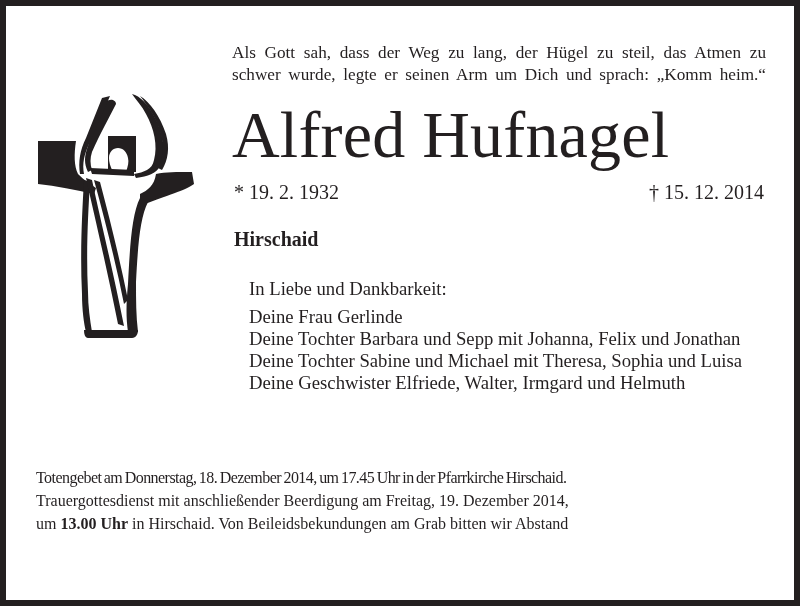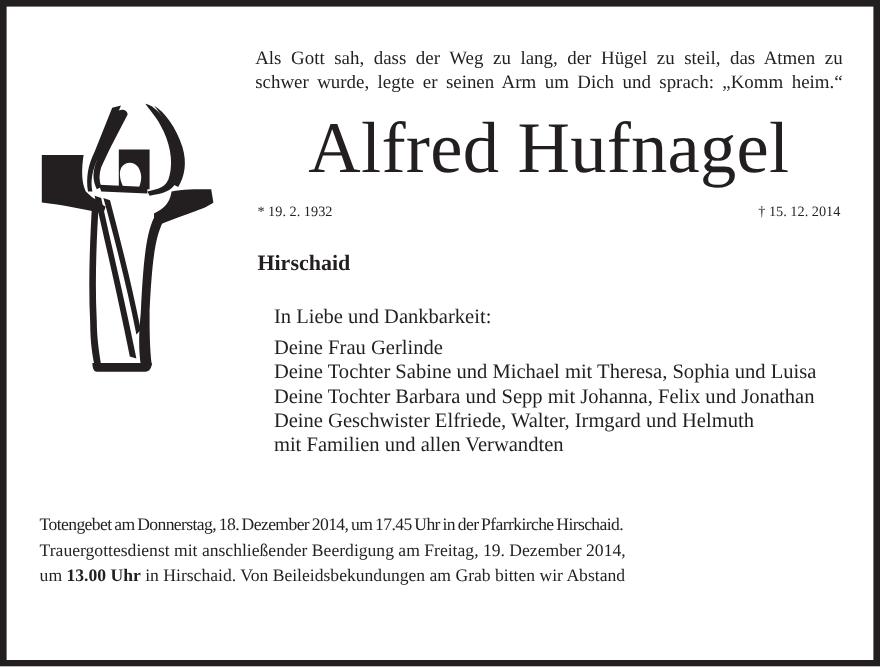--- a/index.html
+++ b/index.html
@@ -39,32 +39,32 @@
       left: 36px;
       top: 94px;
       width: 160px;
       height: 250px;
     }
     .name {
       position: absolute;
       left: 232px;
       top: 97px;
       width: 534px;
-      text-align: center;
+      text-align: left;
       font-size: 66px;
       line-height: 76px;
       letter-spacing: 0.2px;
       white-space: nowrap;
     }
     .dates {
       position: absolute;
       left: 234px;
       top: 180px;
       width: 530px;
-      font-size: 13px;
+      font-size: 20px;
       line-height: 24px;
       display: flex;
       justify-content: space-between;
     }
     .place {
       position: absolute;
       left: 234px;
       top: 227px;
       font-size: 20px;
       line-height: 24px;
@@ -136,23 +136,22 @@
 <div class="dates">
   <span>* 19. 2. 1932</span>
   <span>† 15. 12. 2014</span>
 </div>
 
 <div class="place">Hirschaid</div>
 
 <div class="family">
   <div class="intro">In Liebe und Dankbarkeit:</div>
   <div>Deine Frau Gerlinde</div>
+  <div>Deine Tochter Barbara und Sepp mit Johanna, Felix und Jonathan</div>
   <div>Deine Tochter Sabine und Michael mit Theresa, Sophia und Luisa</div>
-  <div>Deine Tochter Barbara und Sepp mit Johanna, Felix und Jonathan</div>
   <div>Deine Geschwister Elfriede, Walter, Irmgard und Helmuth</div>
-  <div>mit Familien und allen Verwandten</div>
 </div>
 
 <div class="notice">
   <div class="tight">Totengebet am Donnerstag, 18. Dezember 2014, um 17.45 Uhr in der Pfarrkirche Hirschaid.</div>
   <div>Trauergottesdienst mit anschließender Beerdigung am Freitag, 19. Dezember 2014,</div>
   <div><span>um </span><b>13.00 Uhr</b><span> in Hirschaid. Von Beileidsbekundungen am Grab bitten wir Abstand</span></div>
 </div>
 
 </body></html>

